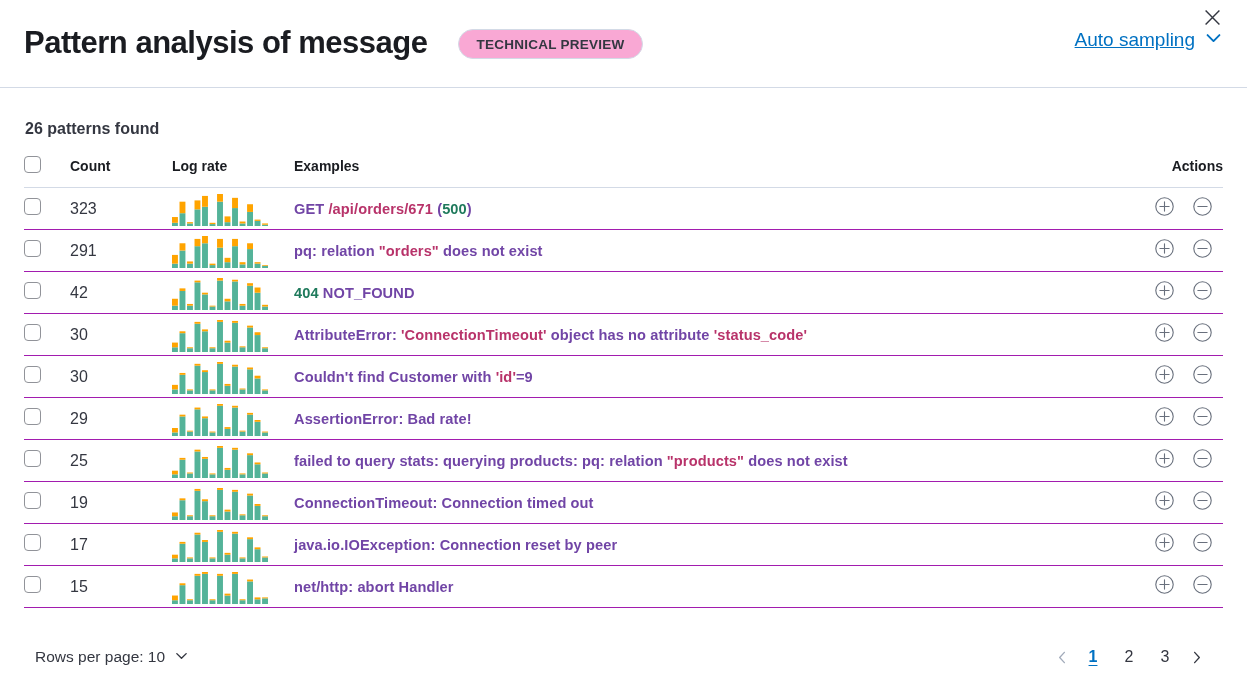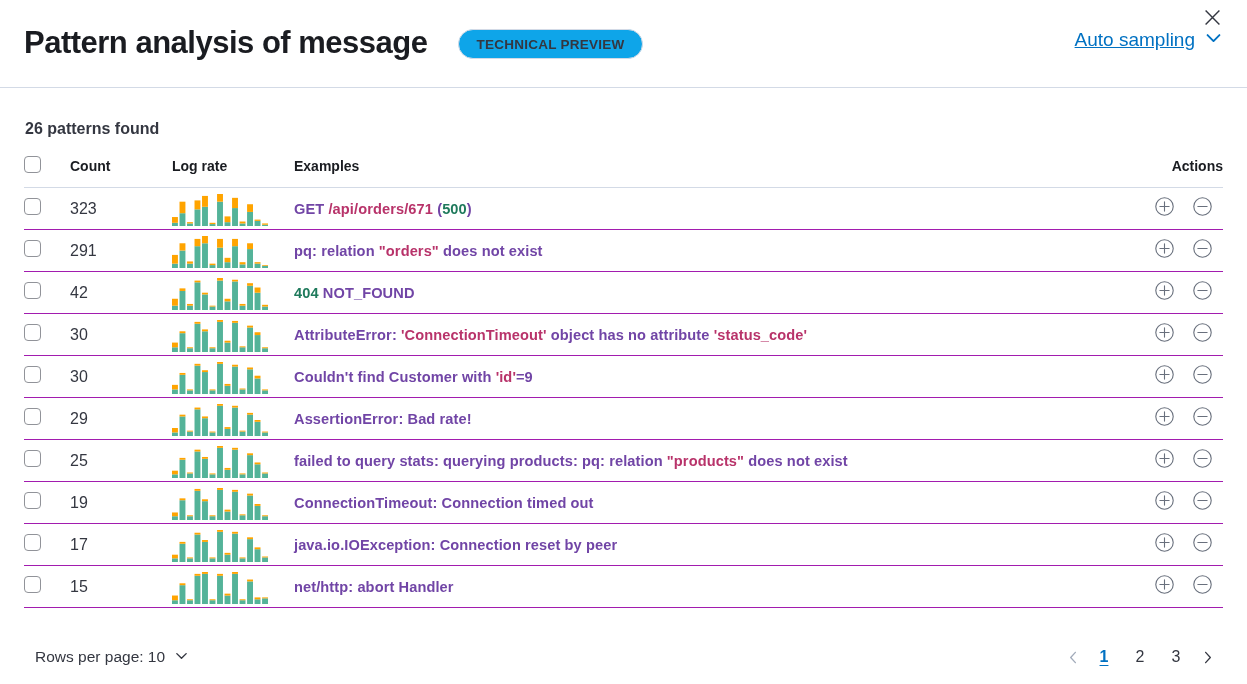--- a/index.html
+++ b/index.html
@@ -32,21 +32,21 @@
   }
   .badge {
     border: 1px solid #d3dae6;
     border-radius: 999px;
     padding: 7px 17px 6px;
     font-size: 13.5px;
     font-weight: 700;
     letter-spacing: 0.25px;
     color: #343741;
     white-space: nowrap;
-    background: #0ea5e9;
+    background: #f9a8d4;
   }
   .header-right {
     position: absolute;
     right: 24px;
     top: 28px;
     display: flex;
     align-items: center;
     gap: 9px;
     color: #0071c2;
     text-decoration: underline;
@@ -135,21 +135,21 @@
     align-items: center;
     gap: 17px;
     padding-right: 10px;
     height: 41px;
   }
   .act-icon { color: #69707d; display: block; }
 
   
   .flyout-footer {
     position: absolute;
-    left: 0; right: 1px;
+    left: 0; right: 12px;
     bottom: 0;
     height: 54px;
     padding: 0 24px;
     display: flex;
     align-items: center;
     justify-content: space-between;
   }
   .rows-per-page {
     display: flex;
     align-items: center;

